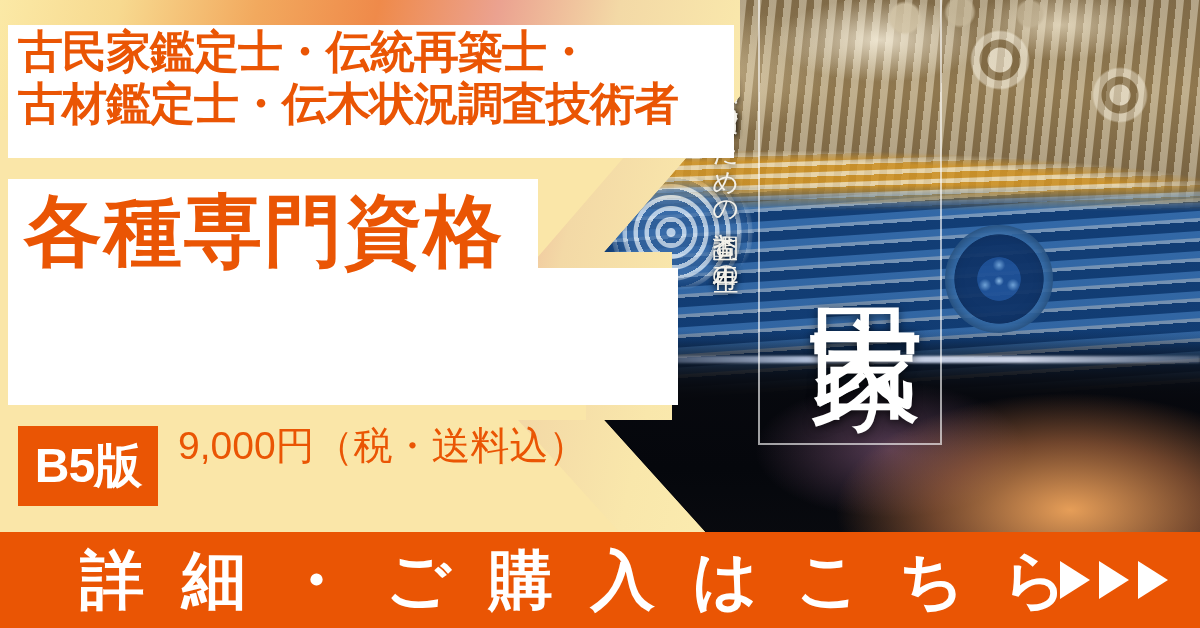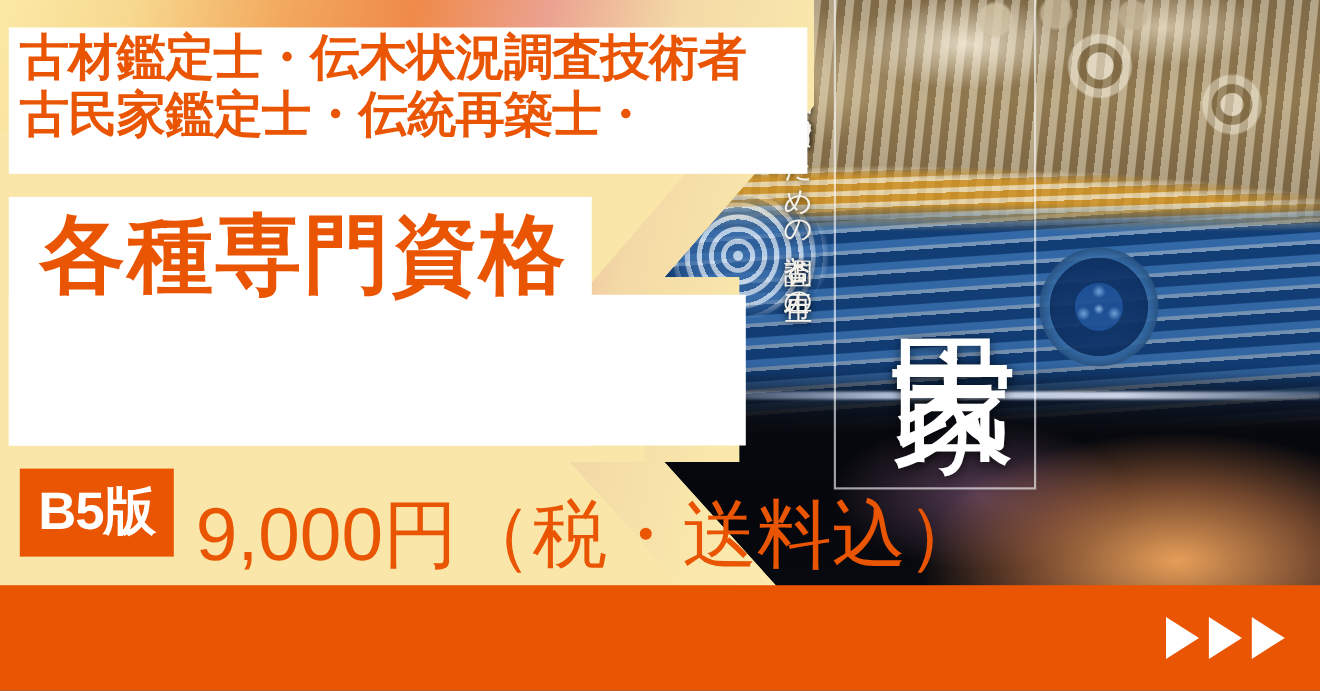--- a/index.html
+++ b/index.html
@@ -156,43 +156,43 @@
 
   .title-lines{
     position:absolute;left:18px;top:26px;width:712px;
     color:#ea5504;
     font-family:"Liberation Sans","DejaVu Sans",sans-serif;
     font-weight:700;
     font-size:45px;line-height:52px;letter-spacing:-1px;
     white-space:nowrap;
   }
   .main-line1{
-    position:absolute;left:36px;top:188px;
+    position:absolute;left:24px;top:188px;
     color:#ea5504;font-weight:700;
     font-size:78px;line-height:86px;letter-spacing:2px;
     white-space:nowrap;
   }
   .main-line2{
     position:absolute;left:172px;top:282px;
     color:#ea5504;font-weight:700;
     font-size:78px;line-height:86px;letter-spacing:2px;
     white-space:nowrap;
   }
 
   
   .badge{
     position:absolute;left:18px;top:426px;width:140px;height:80px;
     background:#ea5504;color:#ffffff;
     font-weight:700;font-size:48px;line-height:80px;text-align:center;
     letter-spacing:-1px;
   }
   .price{
-    position:absolute;left:178px;top:448px;
+    position:absolute;left:178px;top:408px;
     color:#ea5504;font-weight:400;
-    font-size:68px;line-height:76px;letter-spacing:0px;
+    font-size:39px;line-height:76px;letter-spacing:0px;
     white-space:nowrap;
   }
 
   
   .cta-bar{
     position:absolute;left:0;top:532px;width:1200px;height:96px;
     background:#ea5504;
   }
   .cta-text{
     position:absolute;left:0;top:532px;width:1140px;height:96px;
@@ -236,29 +236,30 @@
   <div class="cover-subtitle">伝統構法、古民家活用のための調査と再生の</div>
 
   <div class="left-panel"></div>
   <div class="left-panel-flat"></div>
 
   <div class="white-box" id="box-titles"></div>
   <div class="white-box" id="box-main"></div>
   <div class="white-box" id="box-main-lower"></div>
 
   <div class="title-lines">
+    <div>古民家鑑定士・伝統再築士・</div>
     <div>古材鑑定士・伝木状況調査技術者</div>
-    <div>古民家鑑定士・伝統再築士・</div>
   </div>
 
   <div class="main-line1">各種専門資格</div>
 
   <div class="badge">B5版</div>
   <div class="price">9,000円（税・送料込）</div>
 
   <div class="cta-bar"></div>
+  <div class="cta-text">詳 細 ・ ご 購 入 は こ ち ら</div>
   <div class="cta-arrows">
     <span class="arrow"></span>
     <span class="arrow"></span>
     <span class="arrow"></span>
   </div>
 
 </div>
 
 </body></html>

